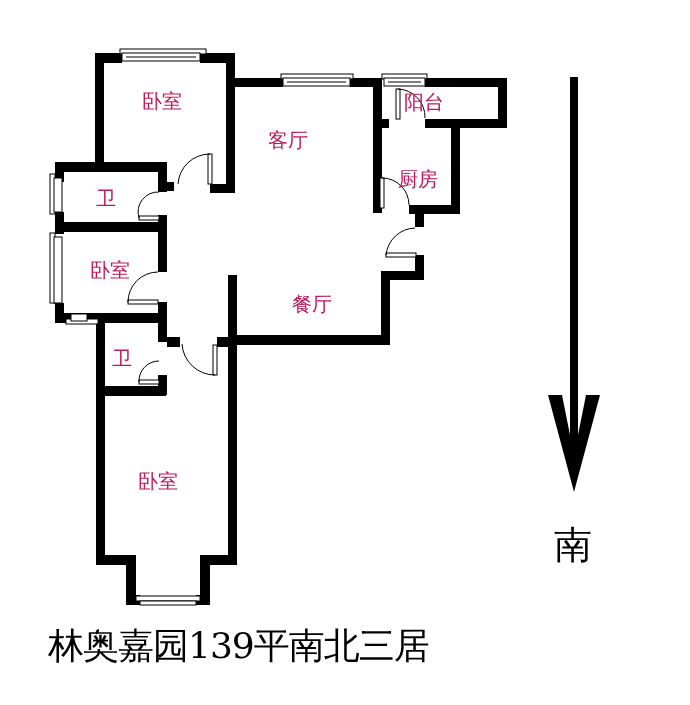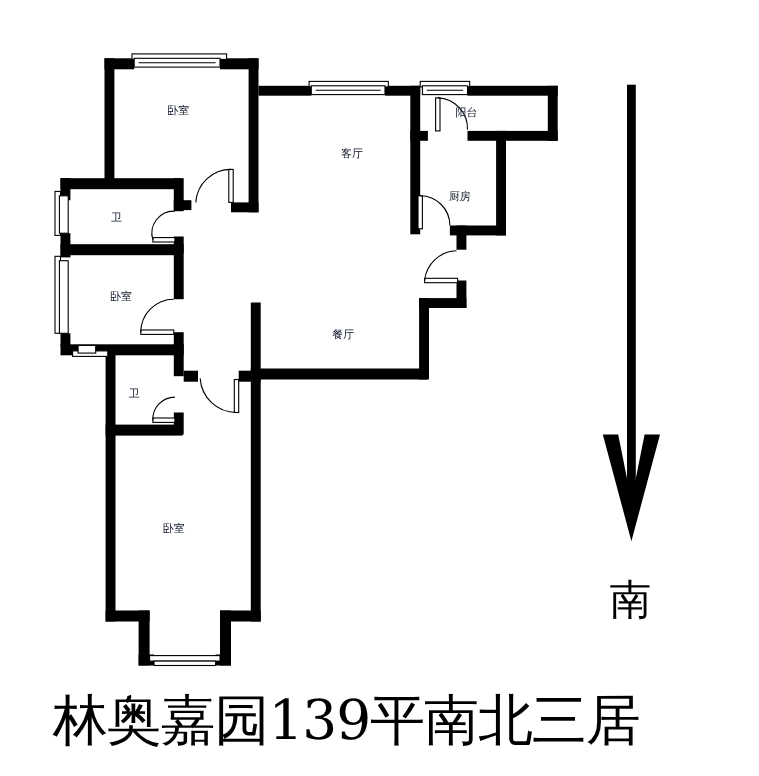--- a/index.html
+++ b/index.html
@@ -1,19 +1,19 @@
 <!DOCTYPE html>
 <html><head>
 <meta charset="utf-8">
 <style>
   html, body { margin: 0; padding: 0; background: #ffffff; }
   body { width: 690px; height: 705px; position: relative; overflow: hidden; font-family: "DejaVu Serif", serif; }
   #plan { position: absolute; left: 0; top: 0; }
-  .room-label { position: absolute; font-family: Liberation Serif, serif; font-size: 10px; color: #0f172a; white-space: nowrap; transform: translate(-50%, -50%); }
-  .title { position: absolute; left: 48px; top: 622px; font-family: "DejaVu Serif", serif; font-size: 50px; color: #000; letter-spacing: -1px; white-space: nowrap; }
+  .room-label { position: absolute; font-family: Liberation Serif, serif; font-size: 20px; color: #be185d; white-space: nowrap; transform: translate(-50%, -50%); }
+  .title { position: absolute; left: 48px; top: 622px; font-family: "DejaVu Serif", serif; font-size: 36px; color: #000; letter-spacing: -1px; white-space: nowrap; }
   .compass-label { position: absolute; left: 554px; top: 520px; font-family: "DejaVu Serif", serif; font-size: 38px; color: #000; }
 </style>
 </head>
 <body>
 
 <svg id="plan" width="690" height="705" viewBox="0 0 690 705" xmlns="http://www.w3.org/2000/svg">
   <g fill="#000">
 
     <rect x="95" y="53" width="27" height="10"></rect>
     <rect x="200" y="53" width="35" height="10"></rect>
@@ -124,21 +124,21 @@
     <path d="M386 255 A 30 30 0 0 1 415 228"></path>
   </g>
 
   <g fill="#000">
     <rect x="570" y="77" width="8" height="390"></rect>
     <polygon points="548,395 562,395 574,455 586,395 600,395 574,492"></polygon>
   </g>
 </svg>
 
 <div class="room-label" style="left:162px;top:101px">卧室</div>
-<div class="room-label" style="left:320px;top:140px">客厅</div>
+<div class="room-label" style="left:288px;top:140px">客厅</div>
 <div class="room-label" style="left:424px;top:102px">阳台</div>
 <div class="room-label" style="left:418px;top:179px">厨房</div>
 <div class="room-label" style="left:106px;top:198px">卫</div>
 <div class="room-label" style="left:110px;top:270px">卧室</div>
 <div class="room-label" style="left:312px;top:304px">餐厅</div>
 <div class="room-label" style="left:122px;top:358px">卫</div>
 <div class="room-label" style="left:158px;top:481px">卧室</div>
 
 <div class="compass-label">南</div>
 <div class="title">林奥嘉园139平南北三居</div>

